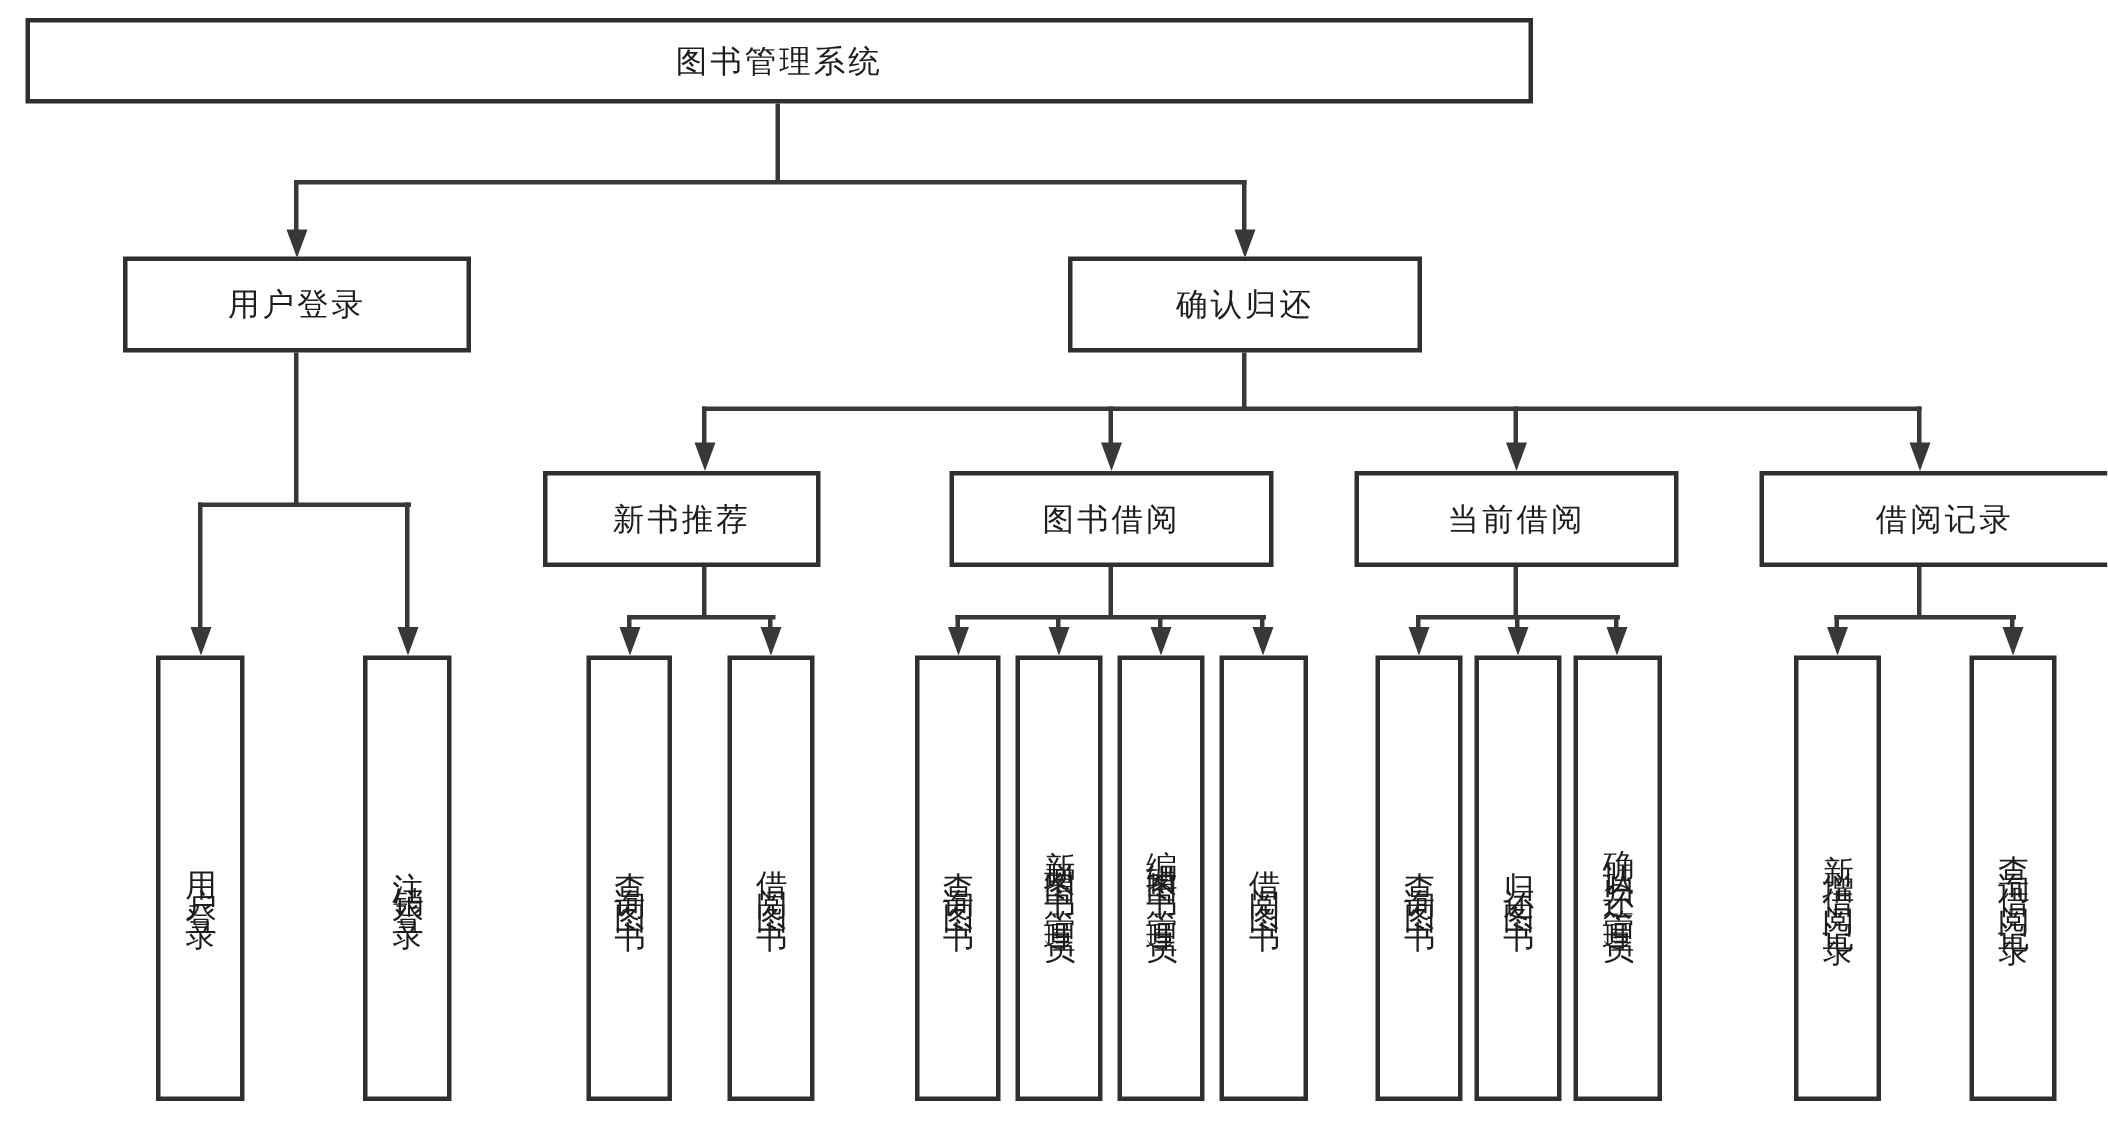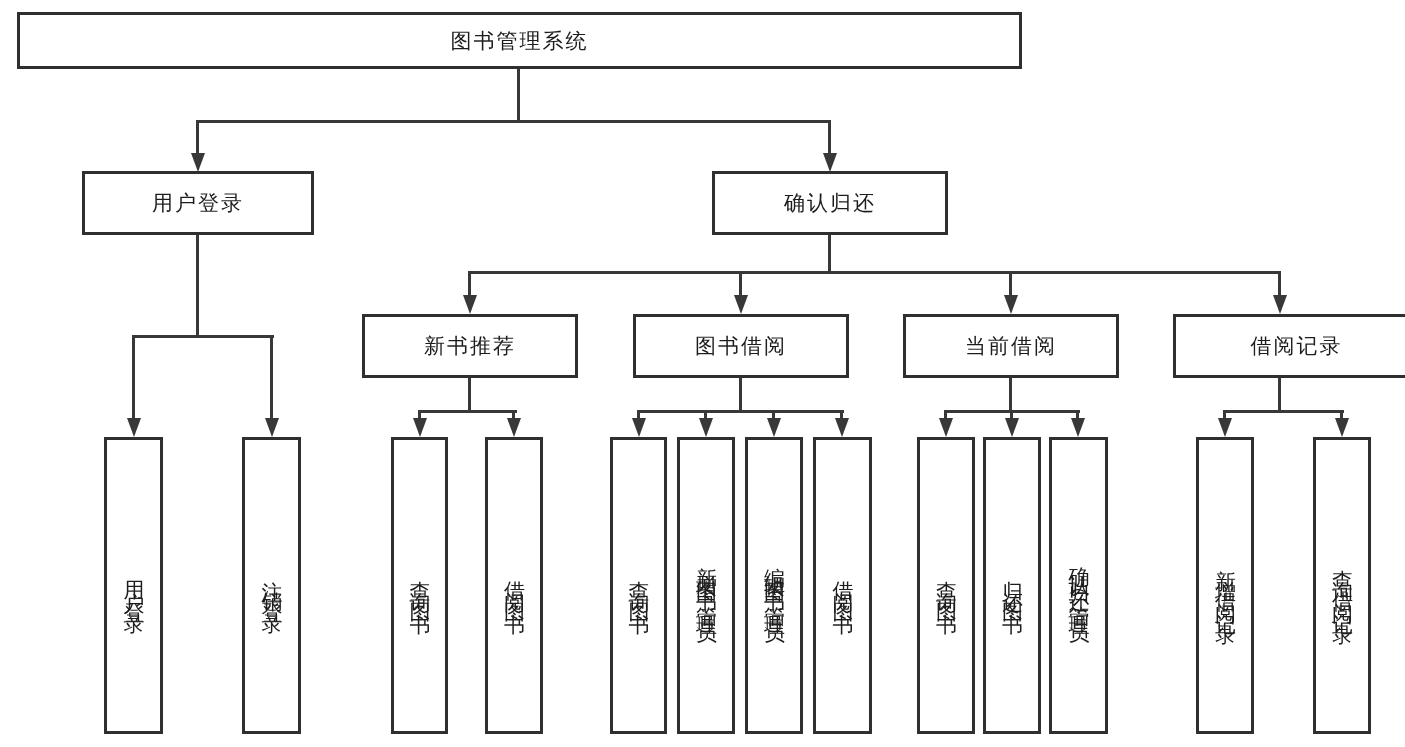--- a/index.html
+++ b/index.html
@@ -20,21 +20,20 @@
     overflow: hidden;
     color: var(--text);
   }
   .box {
     position: absolute;
     border: 3px solid var(--border);
     background: var(--background);
     display: flex;
     align-items: center;
     justify-content: center;
-    font-family: Liberation Serif, serif;
   }
   .hbox {
     font-size: 21px;
     letter-spacing: 2px;
     white-space: nowrap;
   }
   .leaf .vtext {
     writing-mode: vertical-rl;
     text-orientation: mixed;
     font-size: 21px;
@@ -101,21 +100,21 @@
   <div class="hline" style="left:468px;top:271px;width:813px"></div>
   <div class="vline" style="left:468px;top:271px;height:26px"></div>
   <div class="vline" style="left:739px;top:271px;height:26px"></div>
   <div class="vline" style="left:1009px;top:271px;height:26px"></div>
   <div class="vline" style="left:1278px;top:271px;height:26px"></div>
   <div class="arrow" style="left:463px;top:295px"></div>
   <div class="arrow" style="left:734px;top:295px"></div>
   <div class="arrow" style="left:1004px;top:295px"></div>
   <div class="arrow" style="left:1273px;top:295px"></div>
 
-  <div class="box hbox" style="left:362px;top:314px;width:216px;height:64px">新书推荐</div>
+  <div class="box hbox" style="left:362px;top:314px;width:185px;height:64px">新书推荐</div>
   <div class="box hbox" style="left:633px;top:314px;width:216px;height:64px">图书借阅</div>
   <div class="box hbox" style="left:903px;top:314px;width:216px;height:64px">当前借阅</div>
   <div class="box hbox" style="left:1173px;top:314px;width:247px;height:64px">借阅记录</div>
 
   <div class="vline" style="left:468px;top:378px;height:34px"></div>
   <div class="hline" style="left:418px;top:410px;width:99px"></div>
   <div class="vline" style="left:418px;top:410px;height:11px"></div>
   <div class="vline" style="left:512px;top:410px;height:11px"></div>
   <div class="arrow" style="left:413px;top:418px"></div>
   <div class="arrow" style="left:507px;top:418px"></div>

